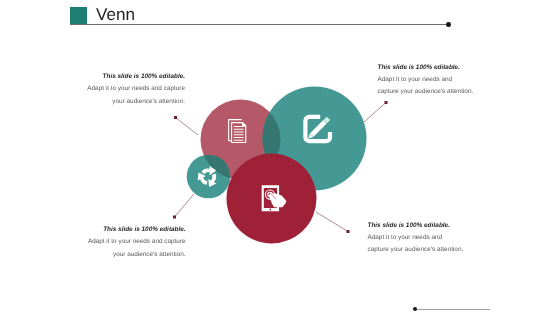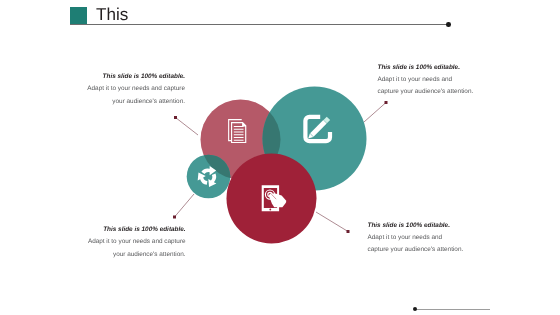--- a/index.html
+++ b/index.html
@@ -13,21 +13,21 @@
   #bottom-dot{position:absolute;left:412.8px;top:306.8px;width:4.4px;height:4.4px;border-radius:50%;background:#1a1a1a;}
   #venn{position:absolute;left:0;top:0;width:560px;height:315px;}
   .tblock{opacity:0.999;position:absolute;font-size:6.4px;color:#58595b;line-height:12.3px;}
   .tblock .hd{font-weight:bold;font-style:italic;color:#231f20;}
 </style>
 </head>
 <body>
 
 <div id="slide">
   <div id="title-square"></div>
-  <div id="title-text">This</div>
+  <div id="title-text">Venn</div>
   <div id="title-rule"></div>
   <div id="title-dot"></div>
   <div id="bottom-rule"></div>
   <div id="bottom-dot"></div>
 
   <svg id="venn" viewBox="0 0 560 315" xmlns="http://www.w3.org/2000/svg">
     <defs>
       <clipPath id="cpPink">
           <circle cx="240.5" cy="139.5" r="40"></circle>
         </clipPath>

